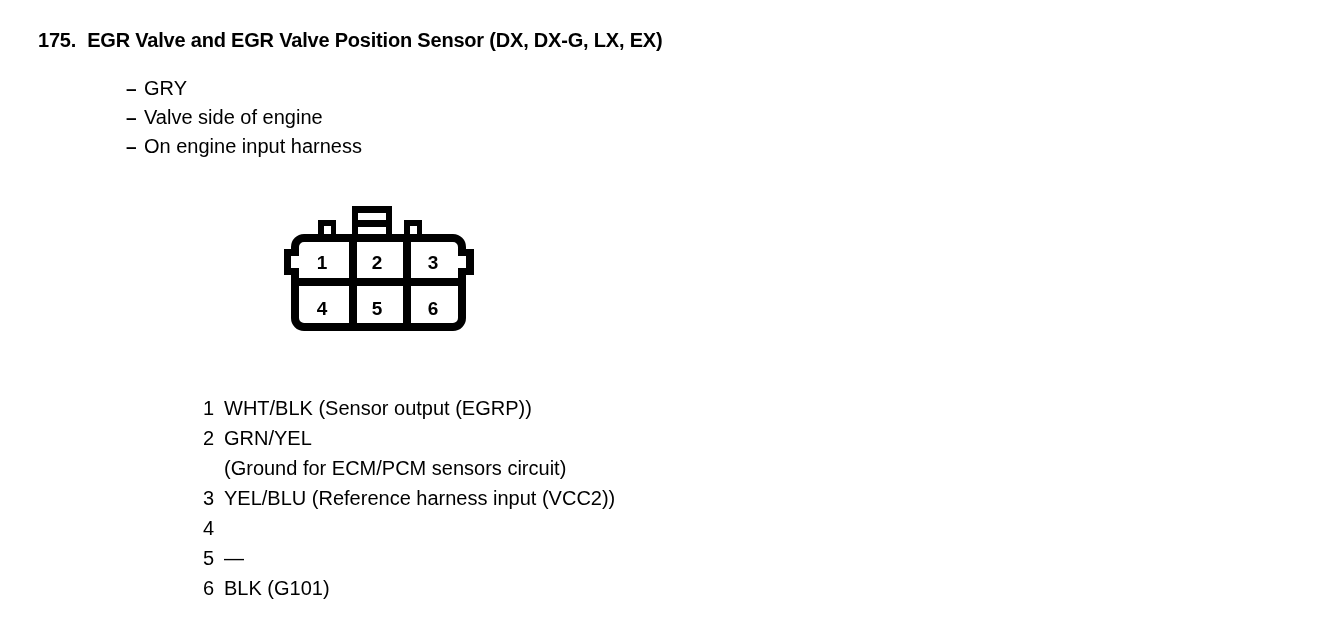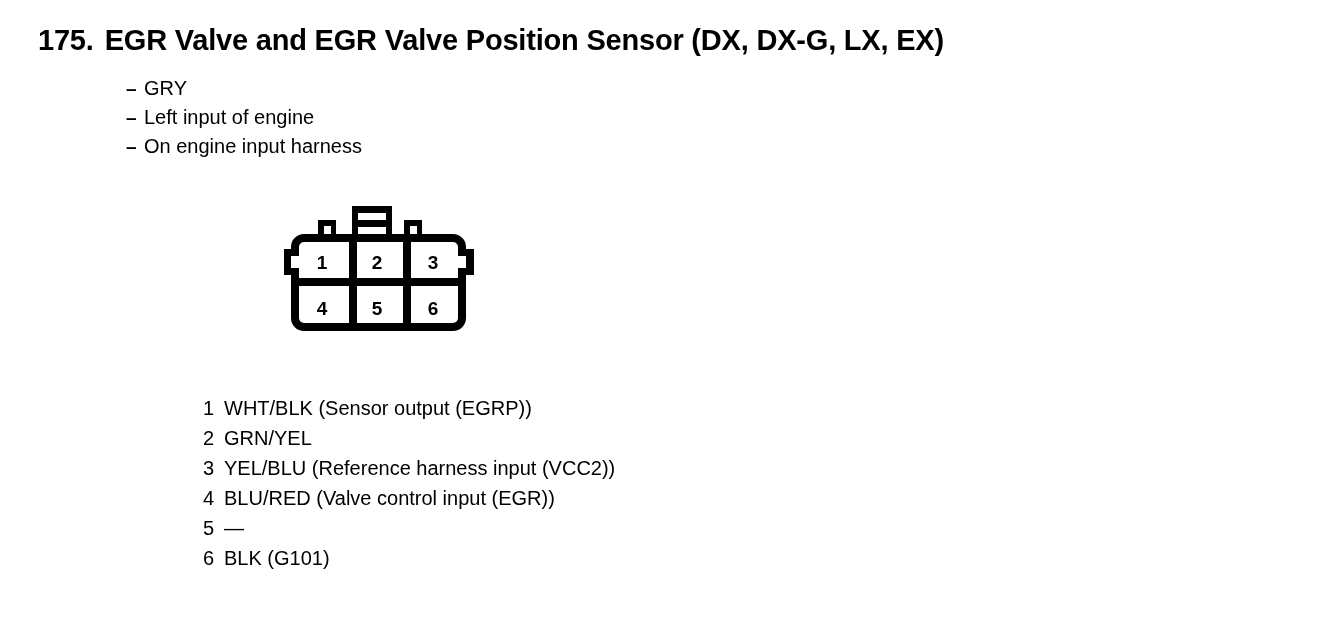--- a/index.html
+++ b/index.html
@@ -16,21 +16,21 @@
     font-family: "Liberation Sans", sans-serif;
     color: #000000;
     -webkit-font-smoothing: none;
   }
 
   
   .page-title {
     position: absolute;
     left: 38px;
     top: 21px;
-    font-size: 29px;
+    font-size: 20px;
     font-weight: bold;
     letter-spacing: -0.2px;
     white-space: nowrap;
     line-height: 38px;
   }
   .page-title .title-num {
     margin-right: 11px;
   }
 
   
@@ -110,21 +110,21 @@
   <span class="title-num">175.</span><span>EGR Valve and EGR Valve Position Sensor (DX, DX-G, LX, EX)</span>
 </div>
 
 <div class="notes">
   <div class="note-row">
     <span class="note-dash">–</span>
     <span class="note-text">GRY</span>
   </div>
   <div class="note-row">
     <span class="note-dash">–</span>
-    <span class="note-text">Left input of engine</span>
+    <span class="note-text">Valve side of engine</span>
   </div>
   <div class="note-row">
     <span class="note-dash">–</span>
     <span class="note-text">On engine input harness</span>
   </div>
 </div>
 
 <div class="connector-figure">
   <svg width="200" height="135" viewBox="0 0 200 135" xmlns="http://www.w3.org/2000/svg">
     <g>
@@ -165,27 +165,29 @@
 
 <div class="pin-legend">
   <div class="legend-row">
     <span class="legend-num">1</span>
     <span class="legend-desc">WHT/BLK (Sensor output (EGRP))</span>
   </div>
   <div class="legend-row">
     <span class="legend-num">2</span>
     <span class="legend-desc">GRN/YEL</span>
   </div>
+  <div class="legend-row continuation">
+    <span class="legend-desc">(Ground for ECM/PCM sensors circuit)</span>
+  </div>
   <div class="legend-row">
     <span class="legend-num">3</span>
     <span class="legend-desc">YEL/BLU (Reference harness input (VCC2))</span>
   </div>
   <div class="legend-row">
     <span class="legend-num">4</span>
-    <span class="legend-desc">BLU/RED (Valve control input (EGR))</span>
   </div>
   <div class="legend-row">
     <span class="legend-num">5</span>
     <span class="legend-desc">—</span>
   </div>
   <div class="legend-row">
     <span class="legend-num">6</span>
     <span class="legend-desc">BLK (G101)</span>
   </div>
 </div>

